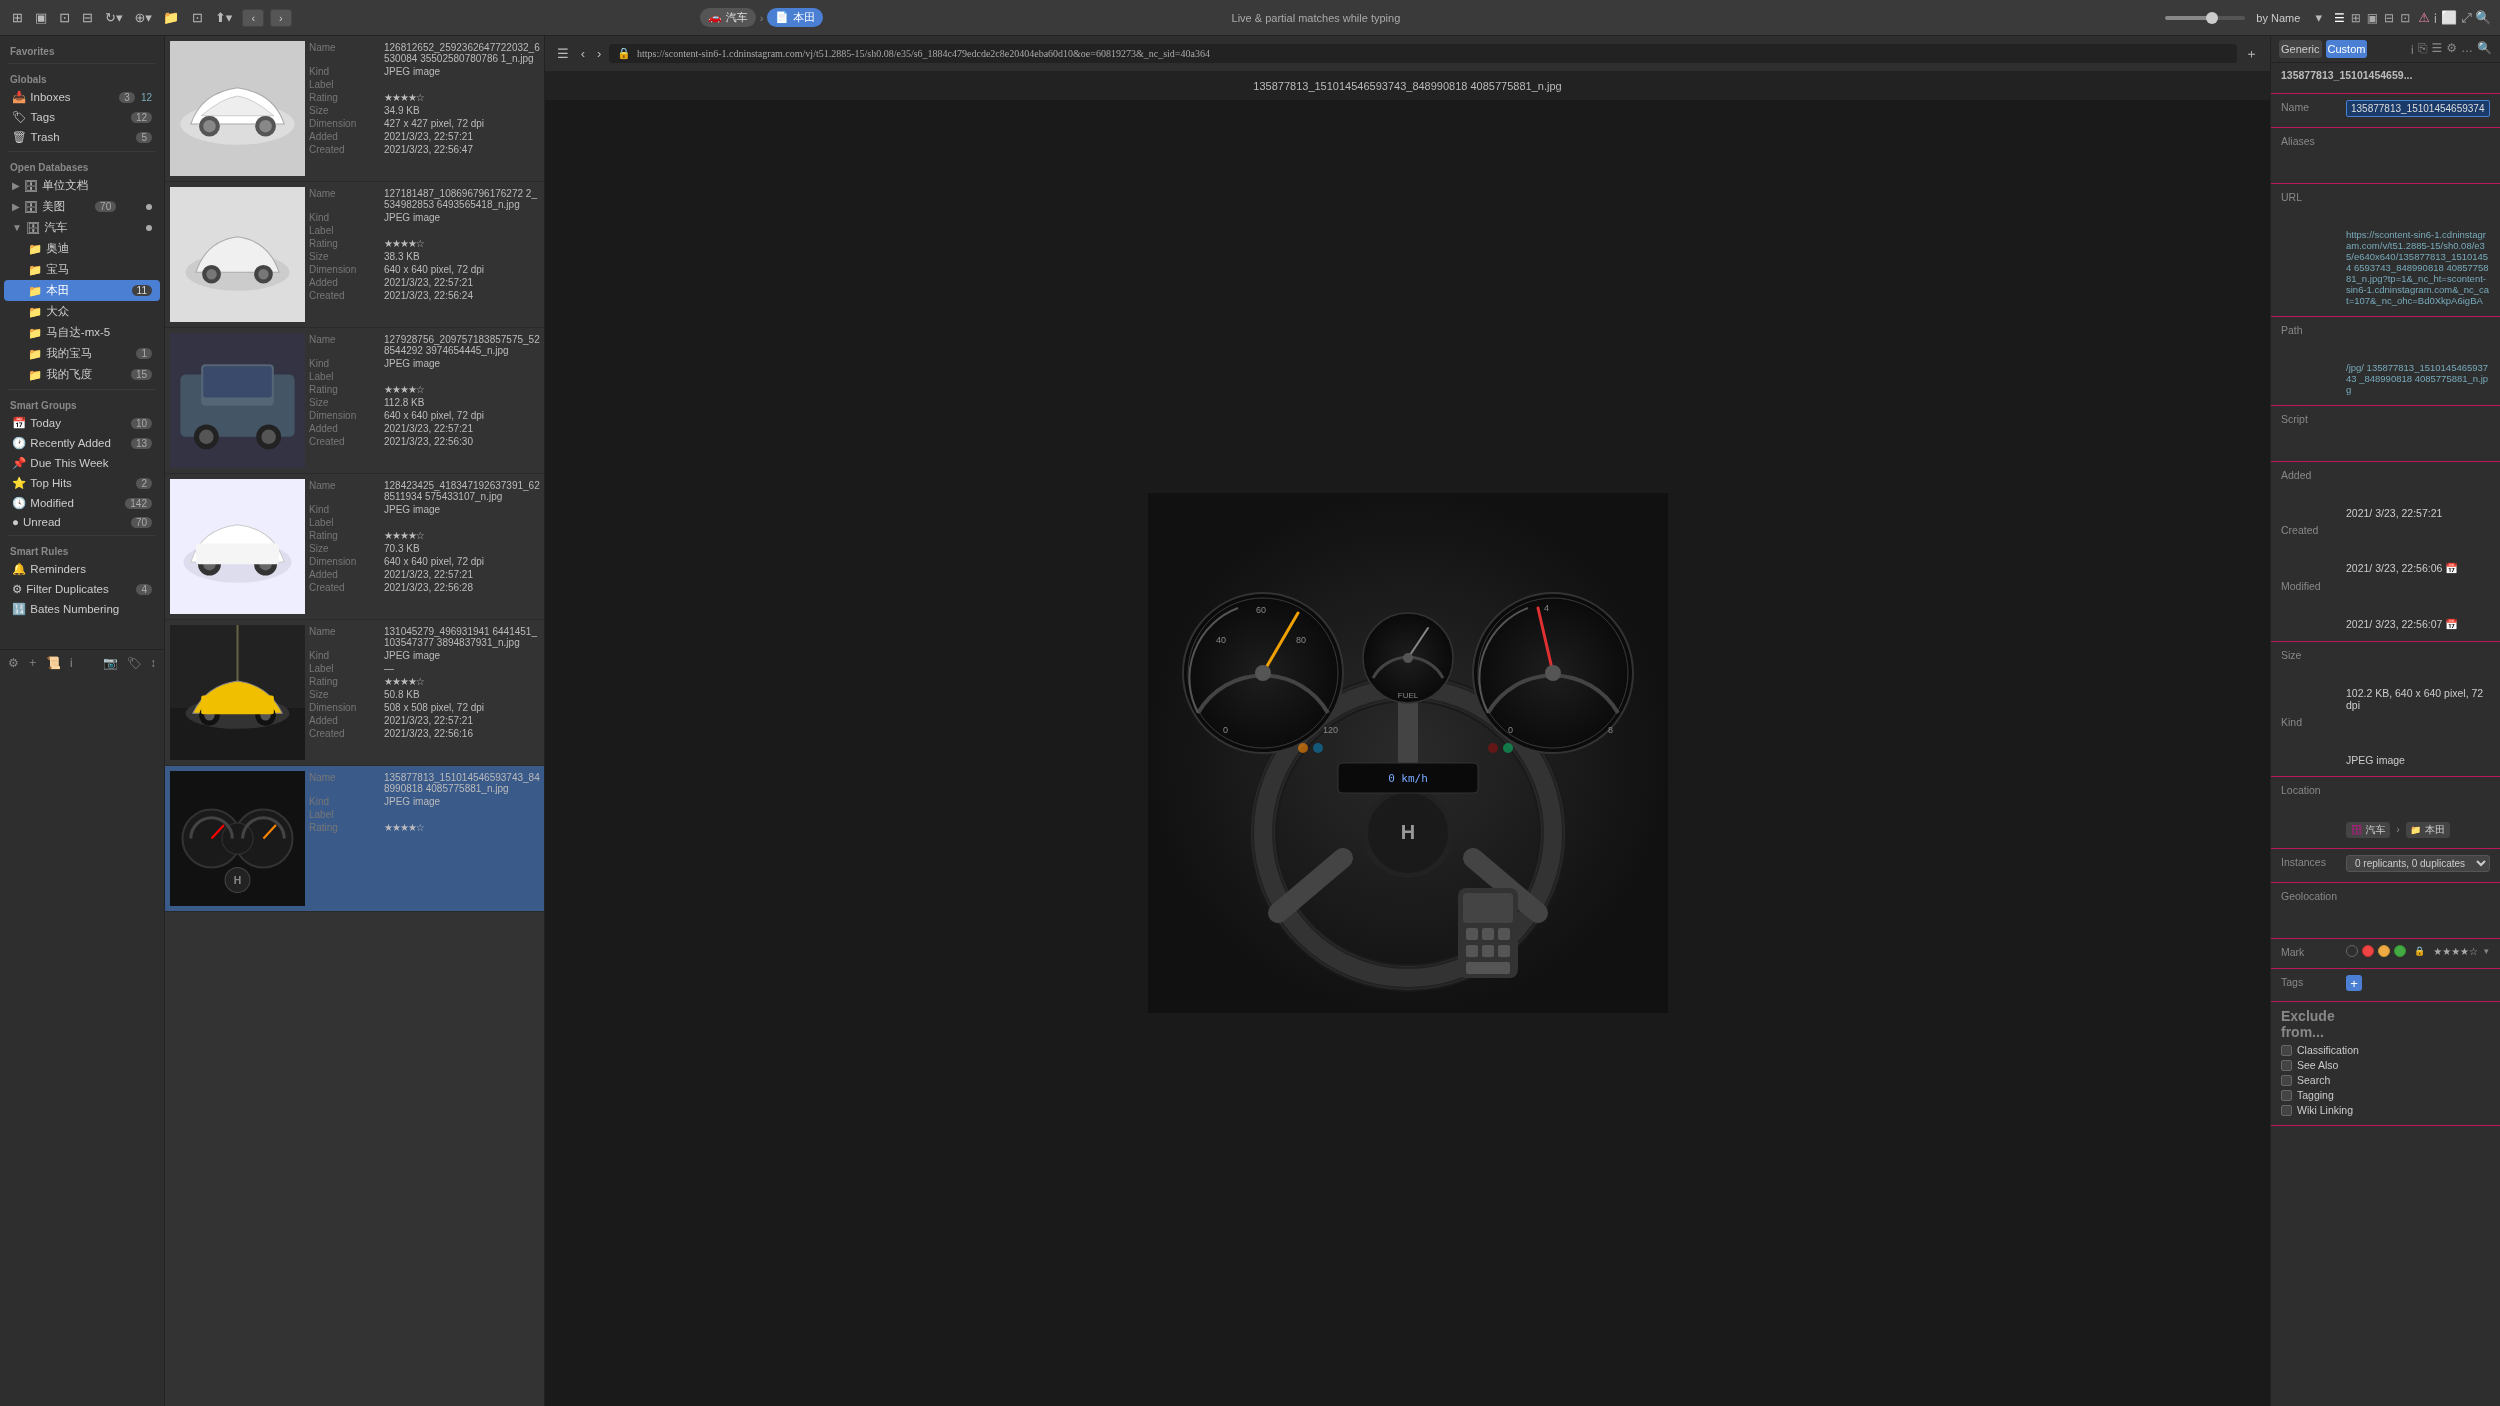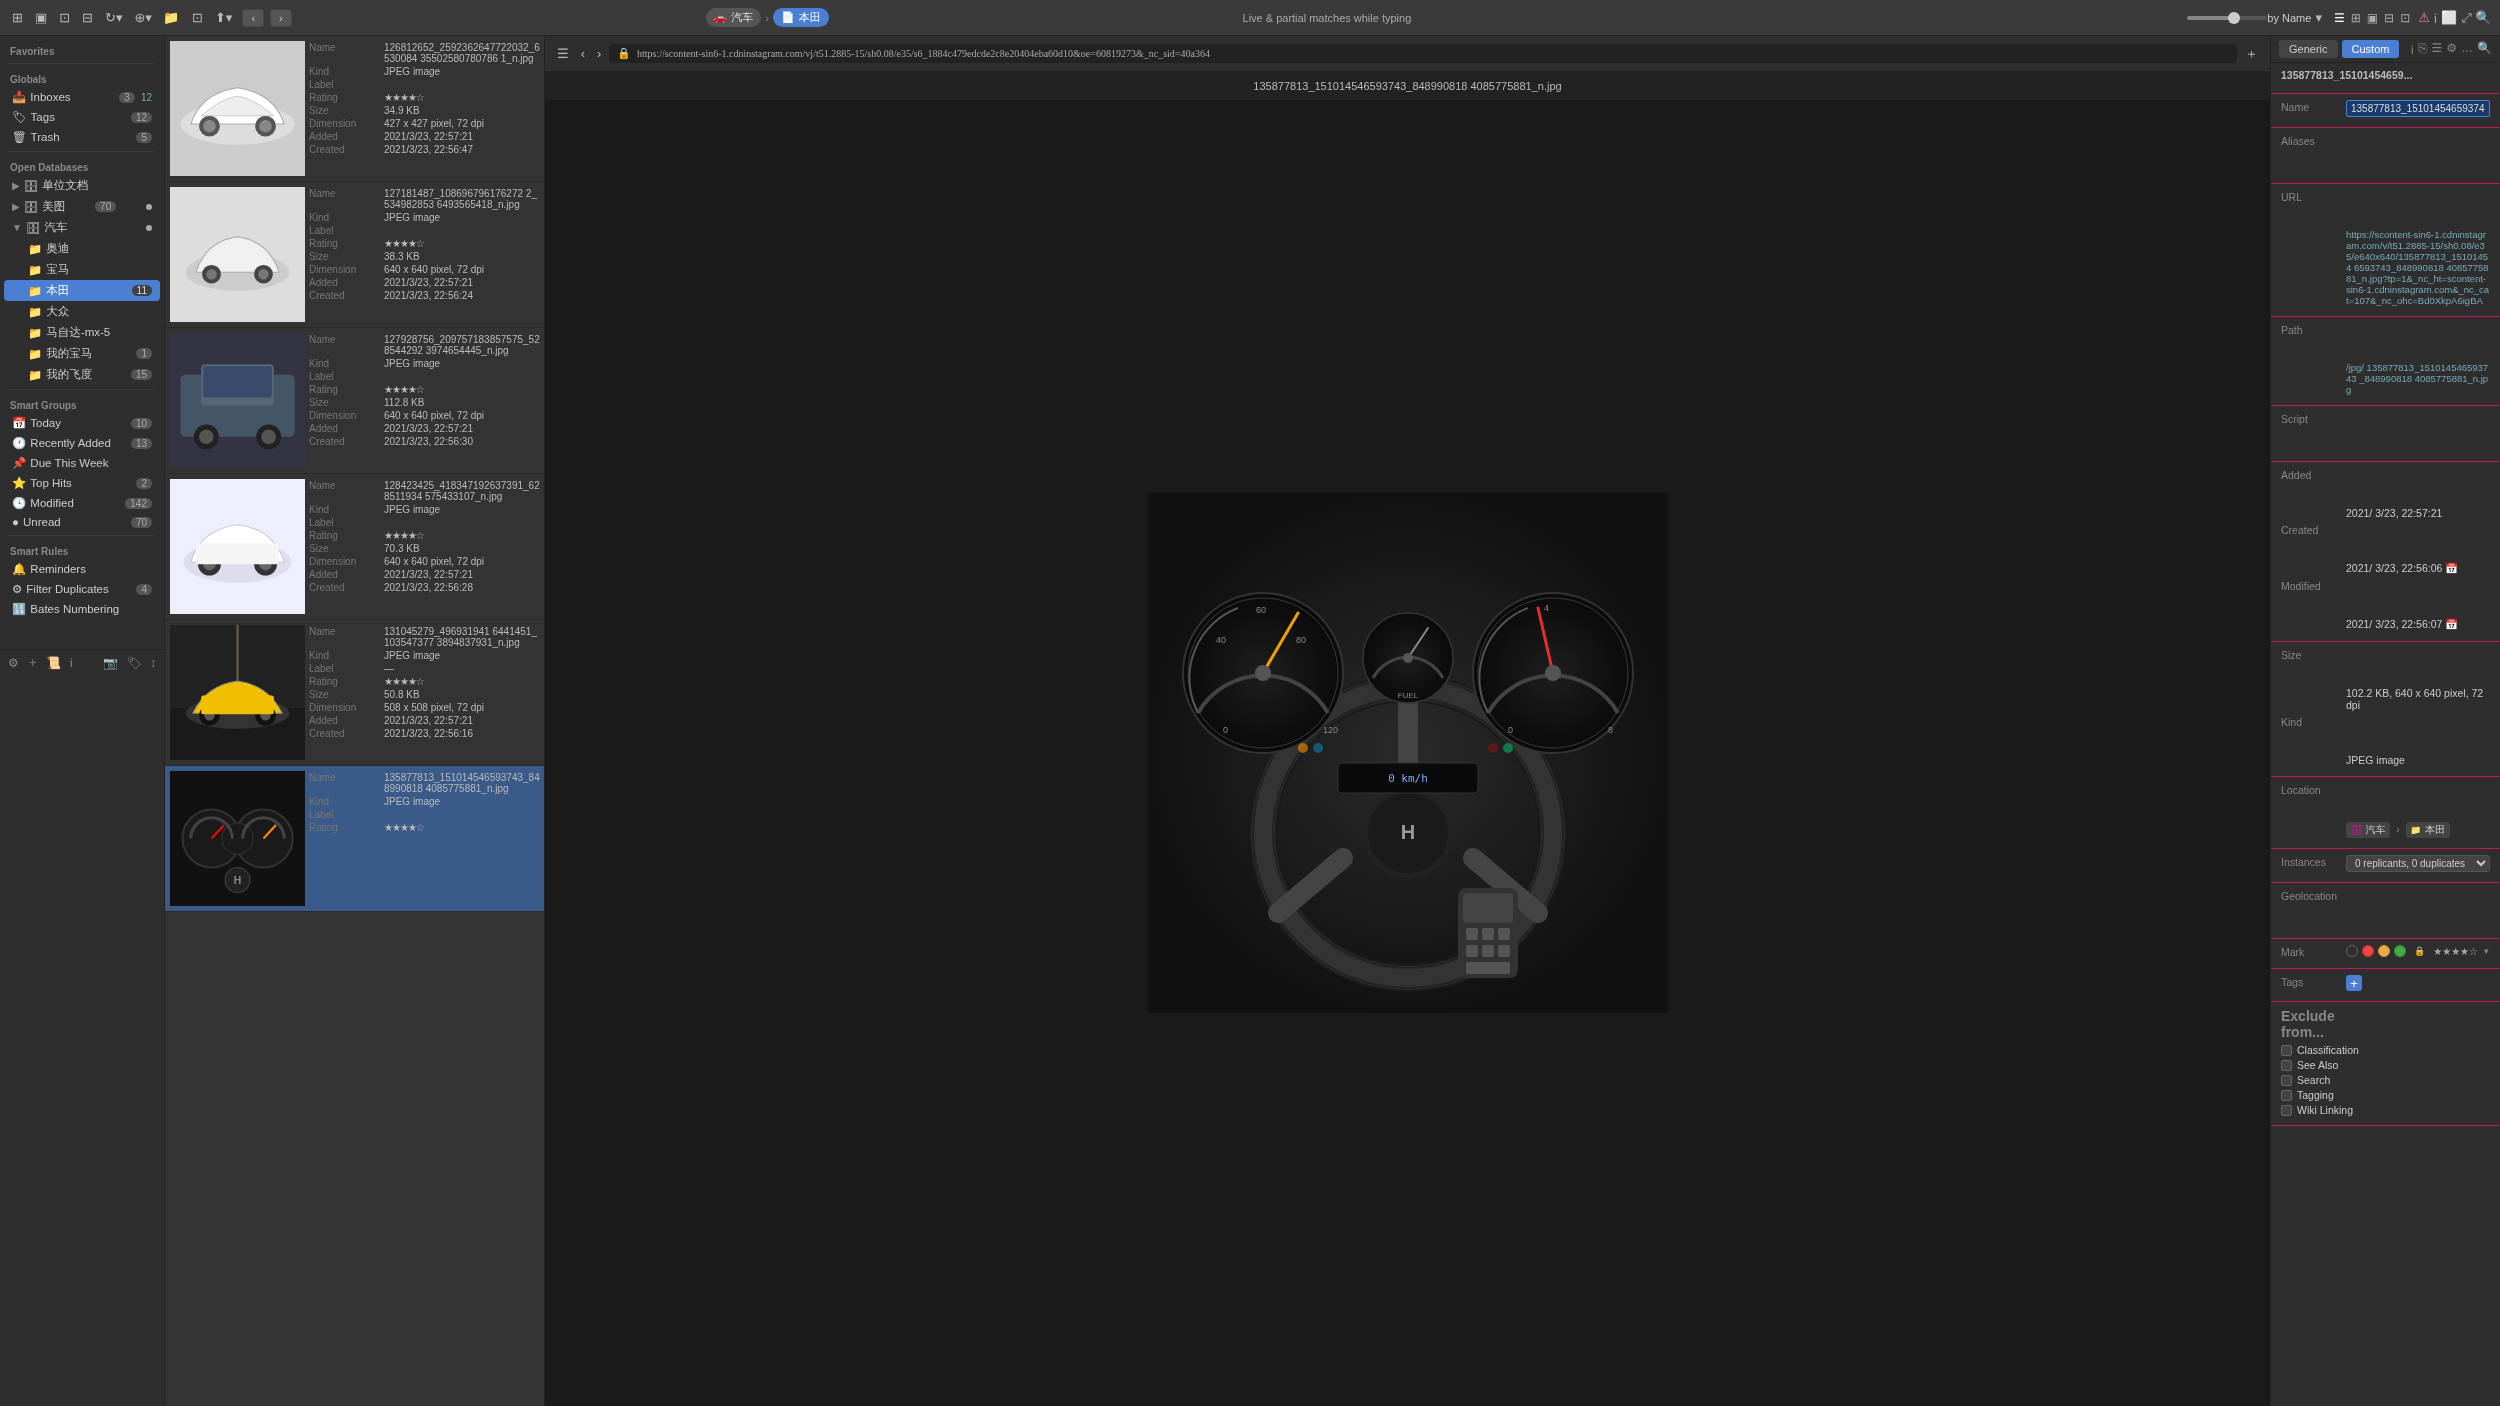--- a/index.html
+++ b/index.html
@@ -44,21 +44,21 @@
     .breadcrumb-chip {
       background: #555; border-radius: 10px; padding: 2px 8px;
       color: #ddd; font-size: 11px; display: flex; align-items: center; gap: 4px;
     }
     .breadcrumb-chip.active { background: #4a7fd4; color: white; }
     .breadcrumb-sep { color: #888; }
     .search-hint {
       color: #aaa; font-size: 11px; flex: 1; text-align: left;
     }
     .sort-area {
-      display: flex; align-items: center; gap: 0;
+      display: flex; align-items: center; gap: 11px;
     }
     .sort-label { color: #ccc; font-size: 11px; }
     .view-icons { display: flex; gap: 2px; }
     .view-icon { color: #aaa; font-size: 12px; cursor: pointer; padding: 2px; }
     .view-icon.active { color: #fff; }
     .top-right-icons { display: flex; gap: 4px; align-items: center; }
 
     
     .main-layout {
       display: flex;
@@ -138,21 +138,21 @@
       overflow-y: auto;
       flex-shrink: 0;
       padding: 0;
     }
     .right-header {
       display: flex; align-items: center;
       border-bottom: 1px solid #222; padding: 4px 8px; gap: 4px;
     }
     .tab-btn {
       background: #444; border: none; color: #ccc; cursor: pointer;
-      padding: 3px 10px; border-radius: 3px; font-size: 11px;
+      padding: 3px 2px; border-radius: 3px; font-size: 11px;
     }
     .tab-btn.active { background: #4a7fd4; color: white; }
     .right-icons { display: flex; gap: 4px; margin-left: auto; }
     .right-icon { color: #888; font-size: 12px; cursor: pointer; }
     .right-section { padding: 6px 10px; border-bottom: 1px solid #be185d; }
     .right-field { display: flex; margin-bottom: 4px; align-items: flex-start; }
     .right-field-label { color: #888; width: 65px; flex-shrink: 0; font-size: 10.5px; padding-top: 1px; }
     .right-field-value { color: #ccc; font-size: 10.5px; flex: 1; word-break: break-all; margin-top: 39px; }
     .right-field-value.url { color: #7ab; font-size: 9.5px; }
     .right-section-label { color: #888; font-size: 14px; margin-bottom: 4px; font-weight: 600; }

